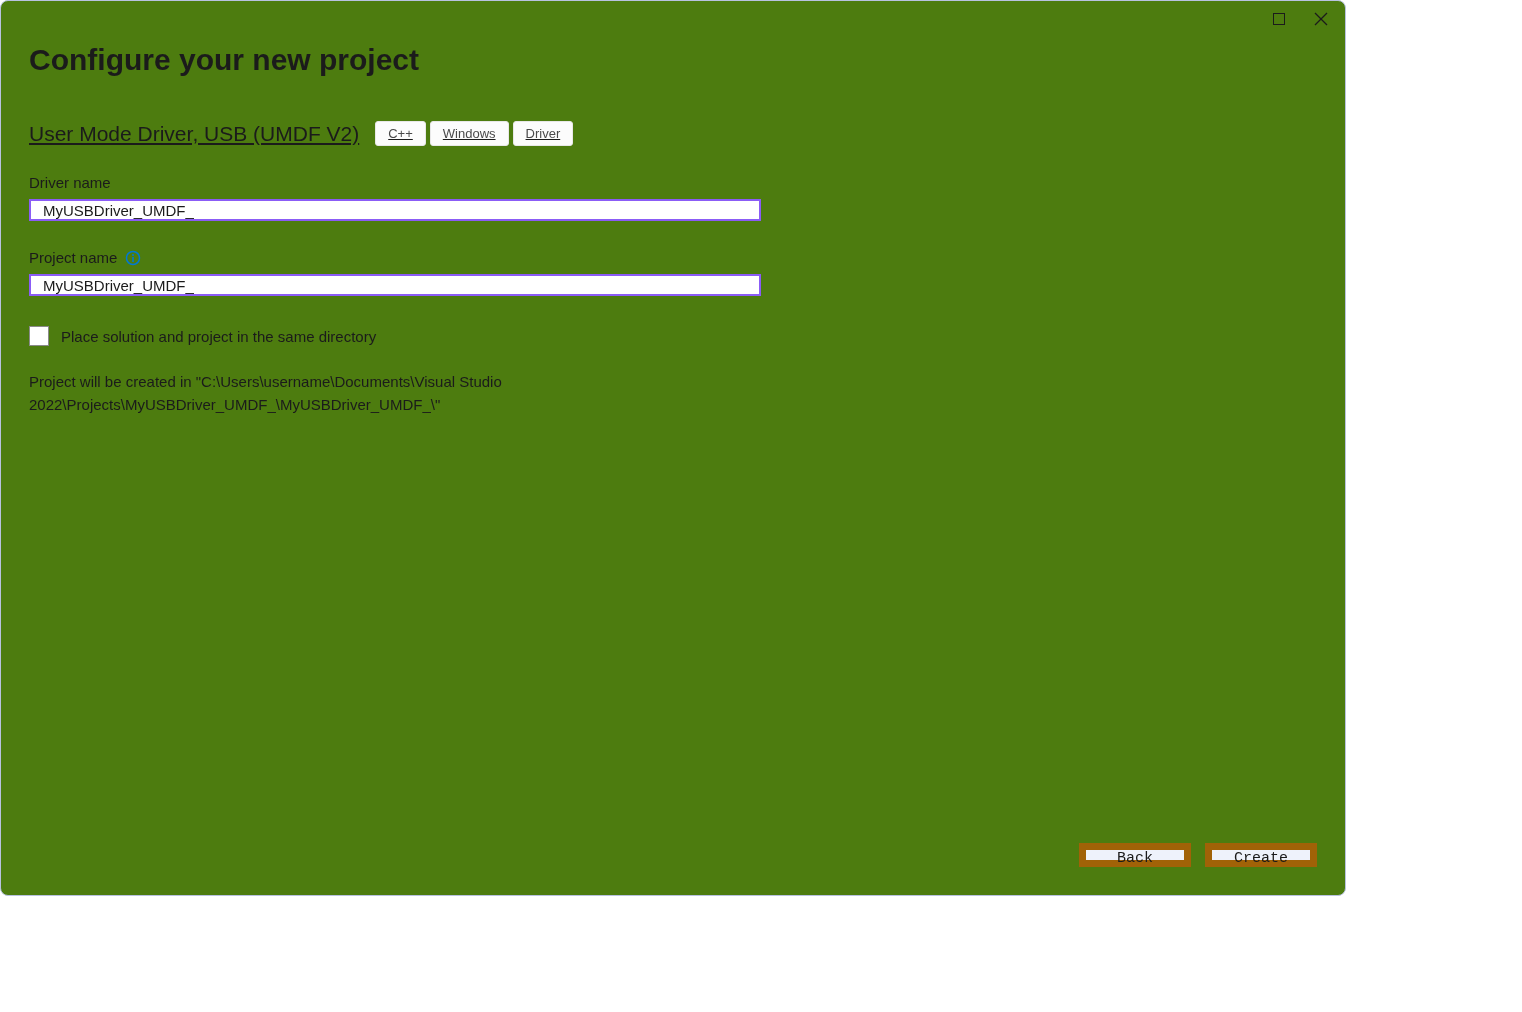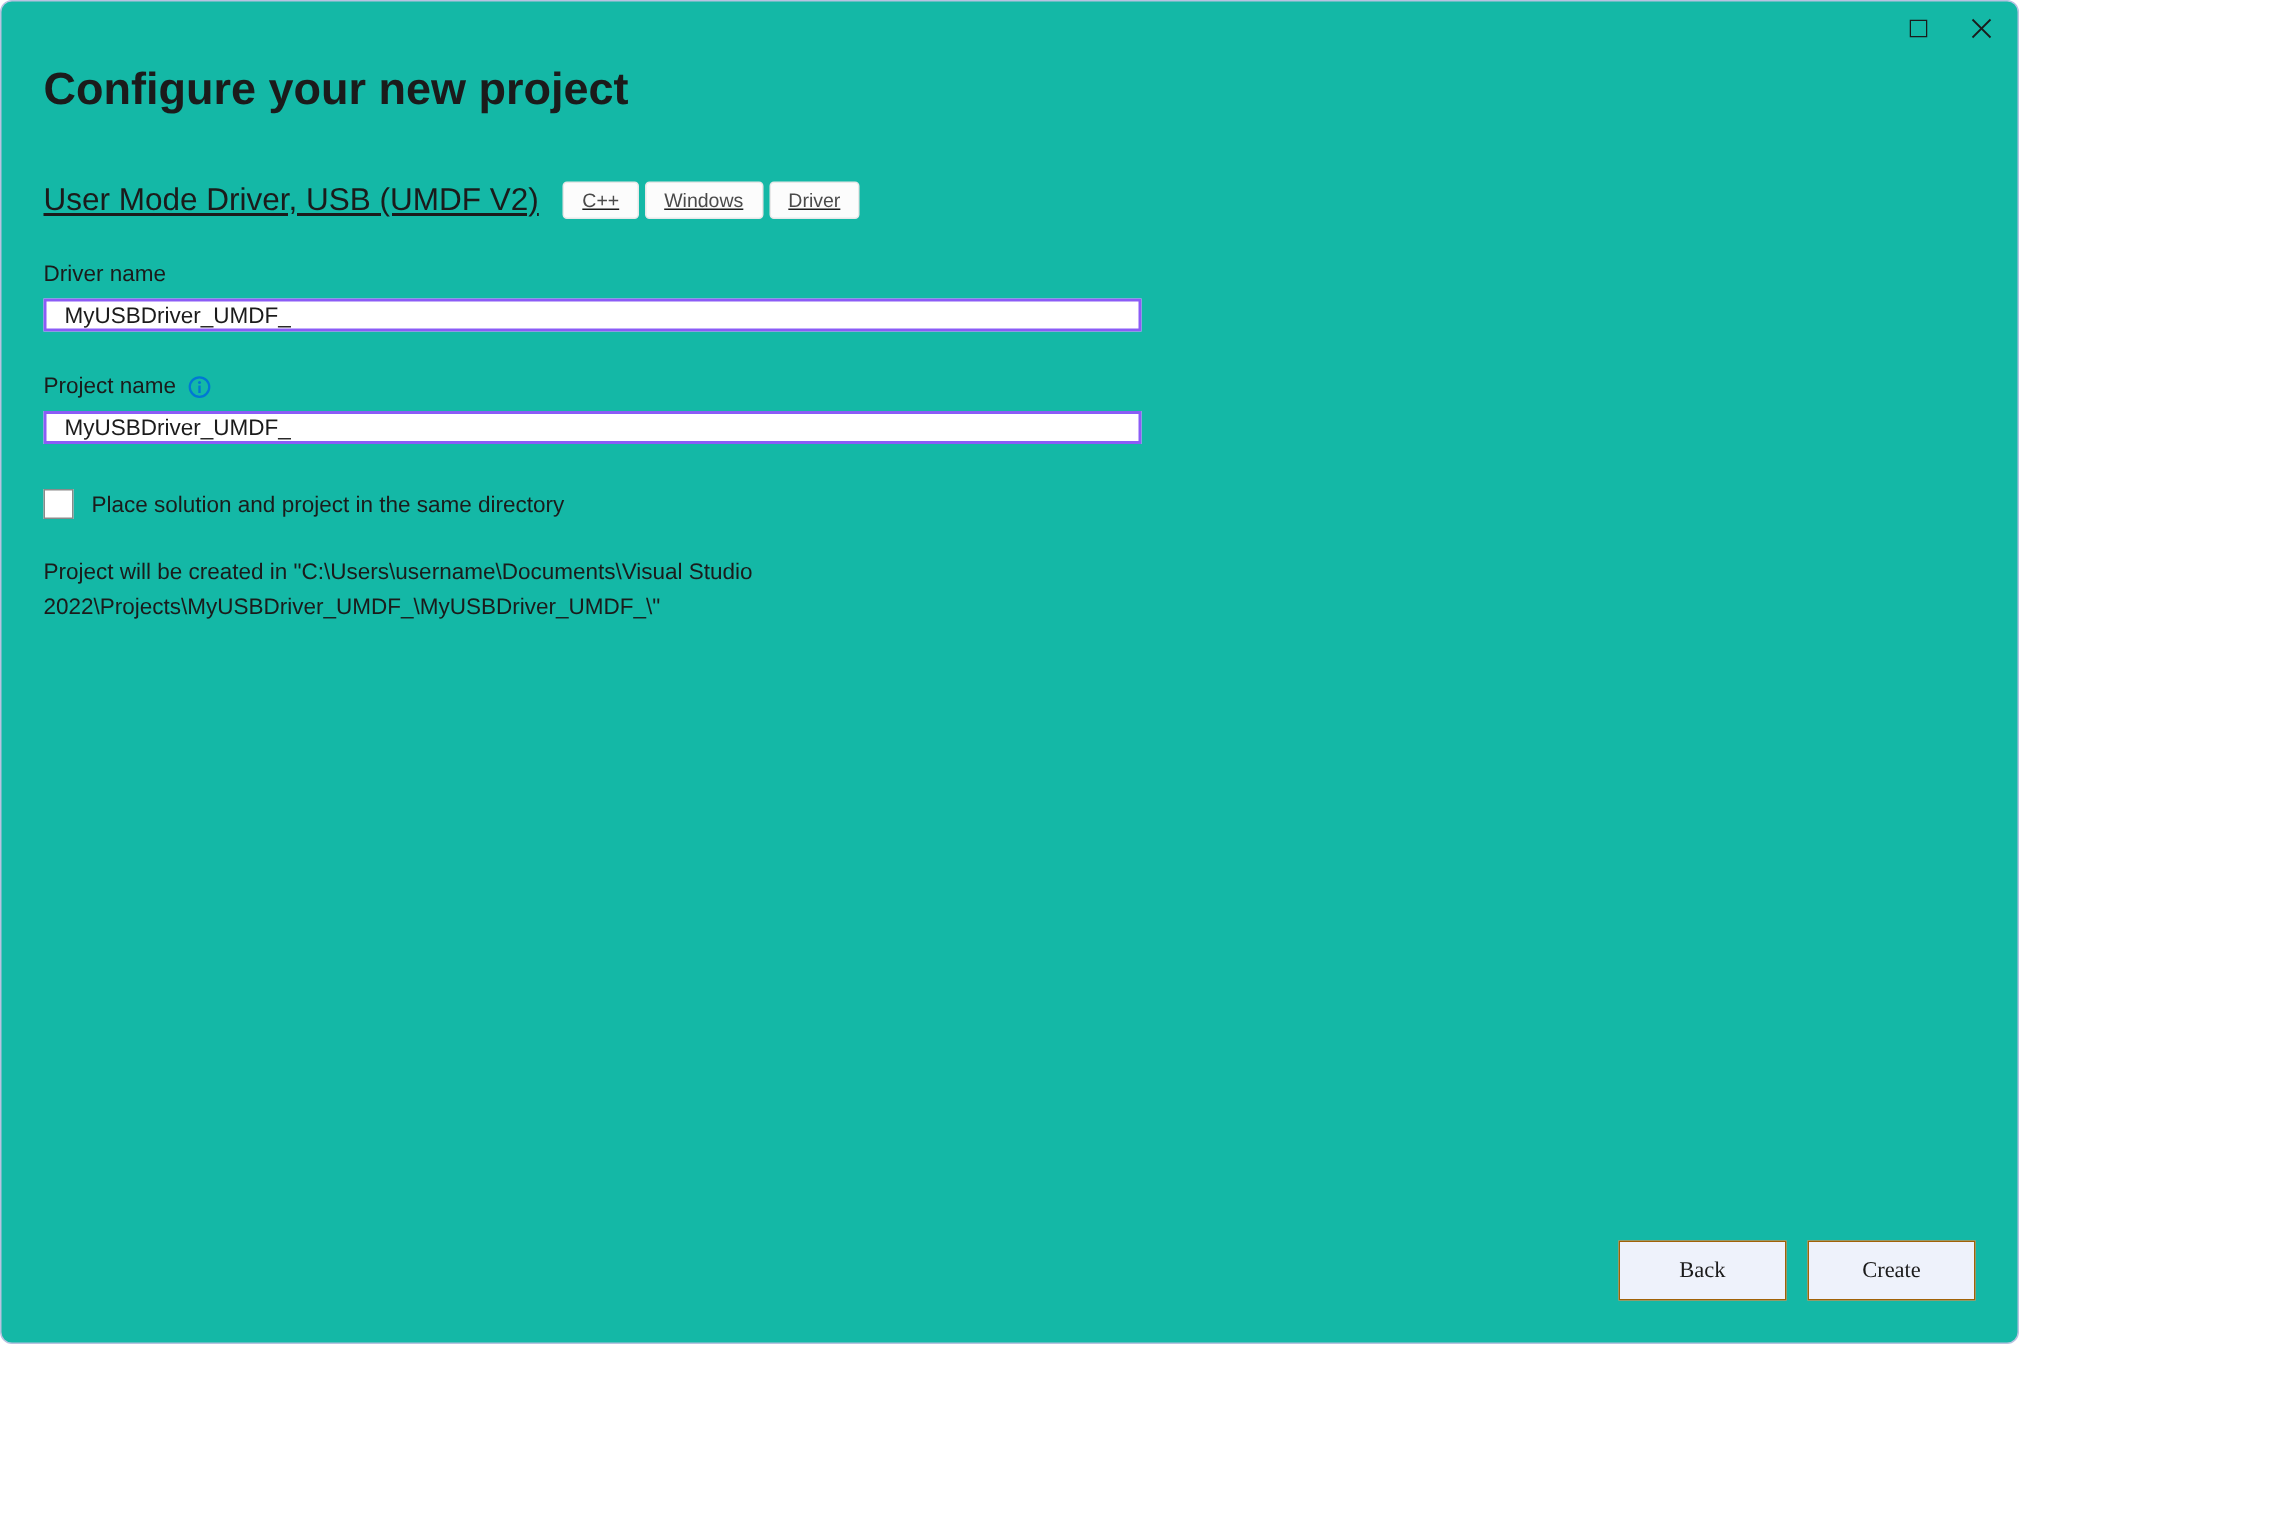--- a/index.html
+++ b/index.html
@@ -12,21 +12,21 @@
       background: #ffffff;
       color: #1b1b1b;
       font-size: 14px;
     }
     .window {
       width: 1346px;
       height: 896px;
       border: 1px solid #b8c2e0;
       border-radius: 8px;
       position: relative;
-      background: #14b8a6;
+      background: #4d7c0f;
       display: flex;
       flex-direction: column;
     }
     .titlebar {
       height: 36px;
       display: flex;
       justify-content: flex-end;
       align-items: center;
       padding-right: 12px;
       gap: 18px;
@@ -165,25 +165,25 @@
       max-width: 740px;
     }
     .footer {
       display: flex;
       justify-content: flex-end;
       gap: 14px;
       padding: 0 28px 28px 0;
     }
     .footer-btn {
       width: 112px;
-      height: 40px;
-      border: 1px solid #a16207;
+      height: 24px;
+      border: 7px solid #a16207;
       background: #eef2fb;
       font-size: 15px;
-      font-family: Liberation Serif, serif;
+      font-family: Liberation Mono, monospace;
       color: #1b1b1b;
       cursor: pointer;
     }
   </style>
 </head>
 <body>
 
 <div class="window">
   <div class="titlebar">
     <div class="win-btn">

